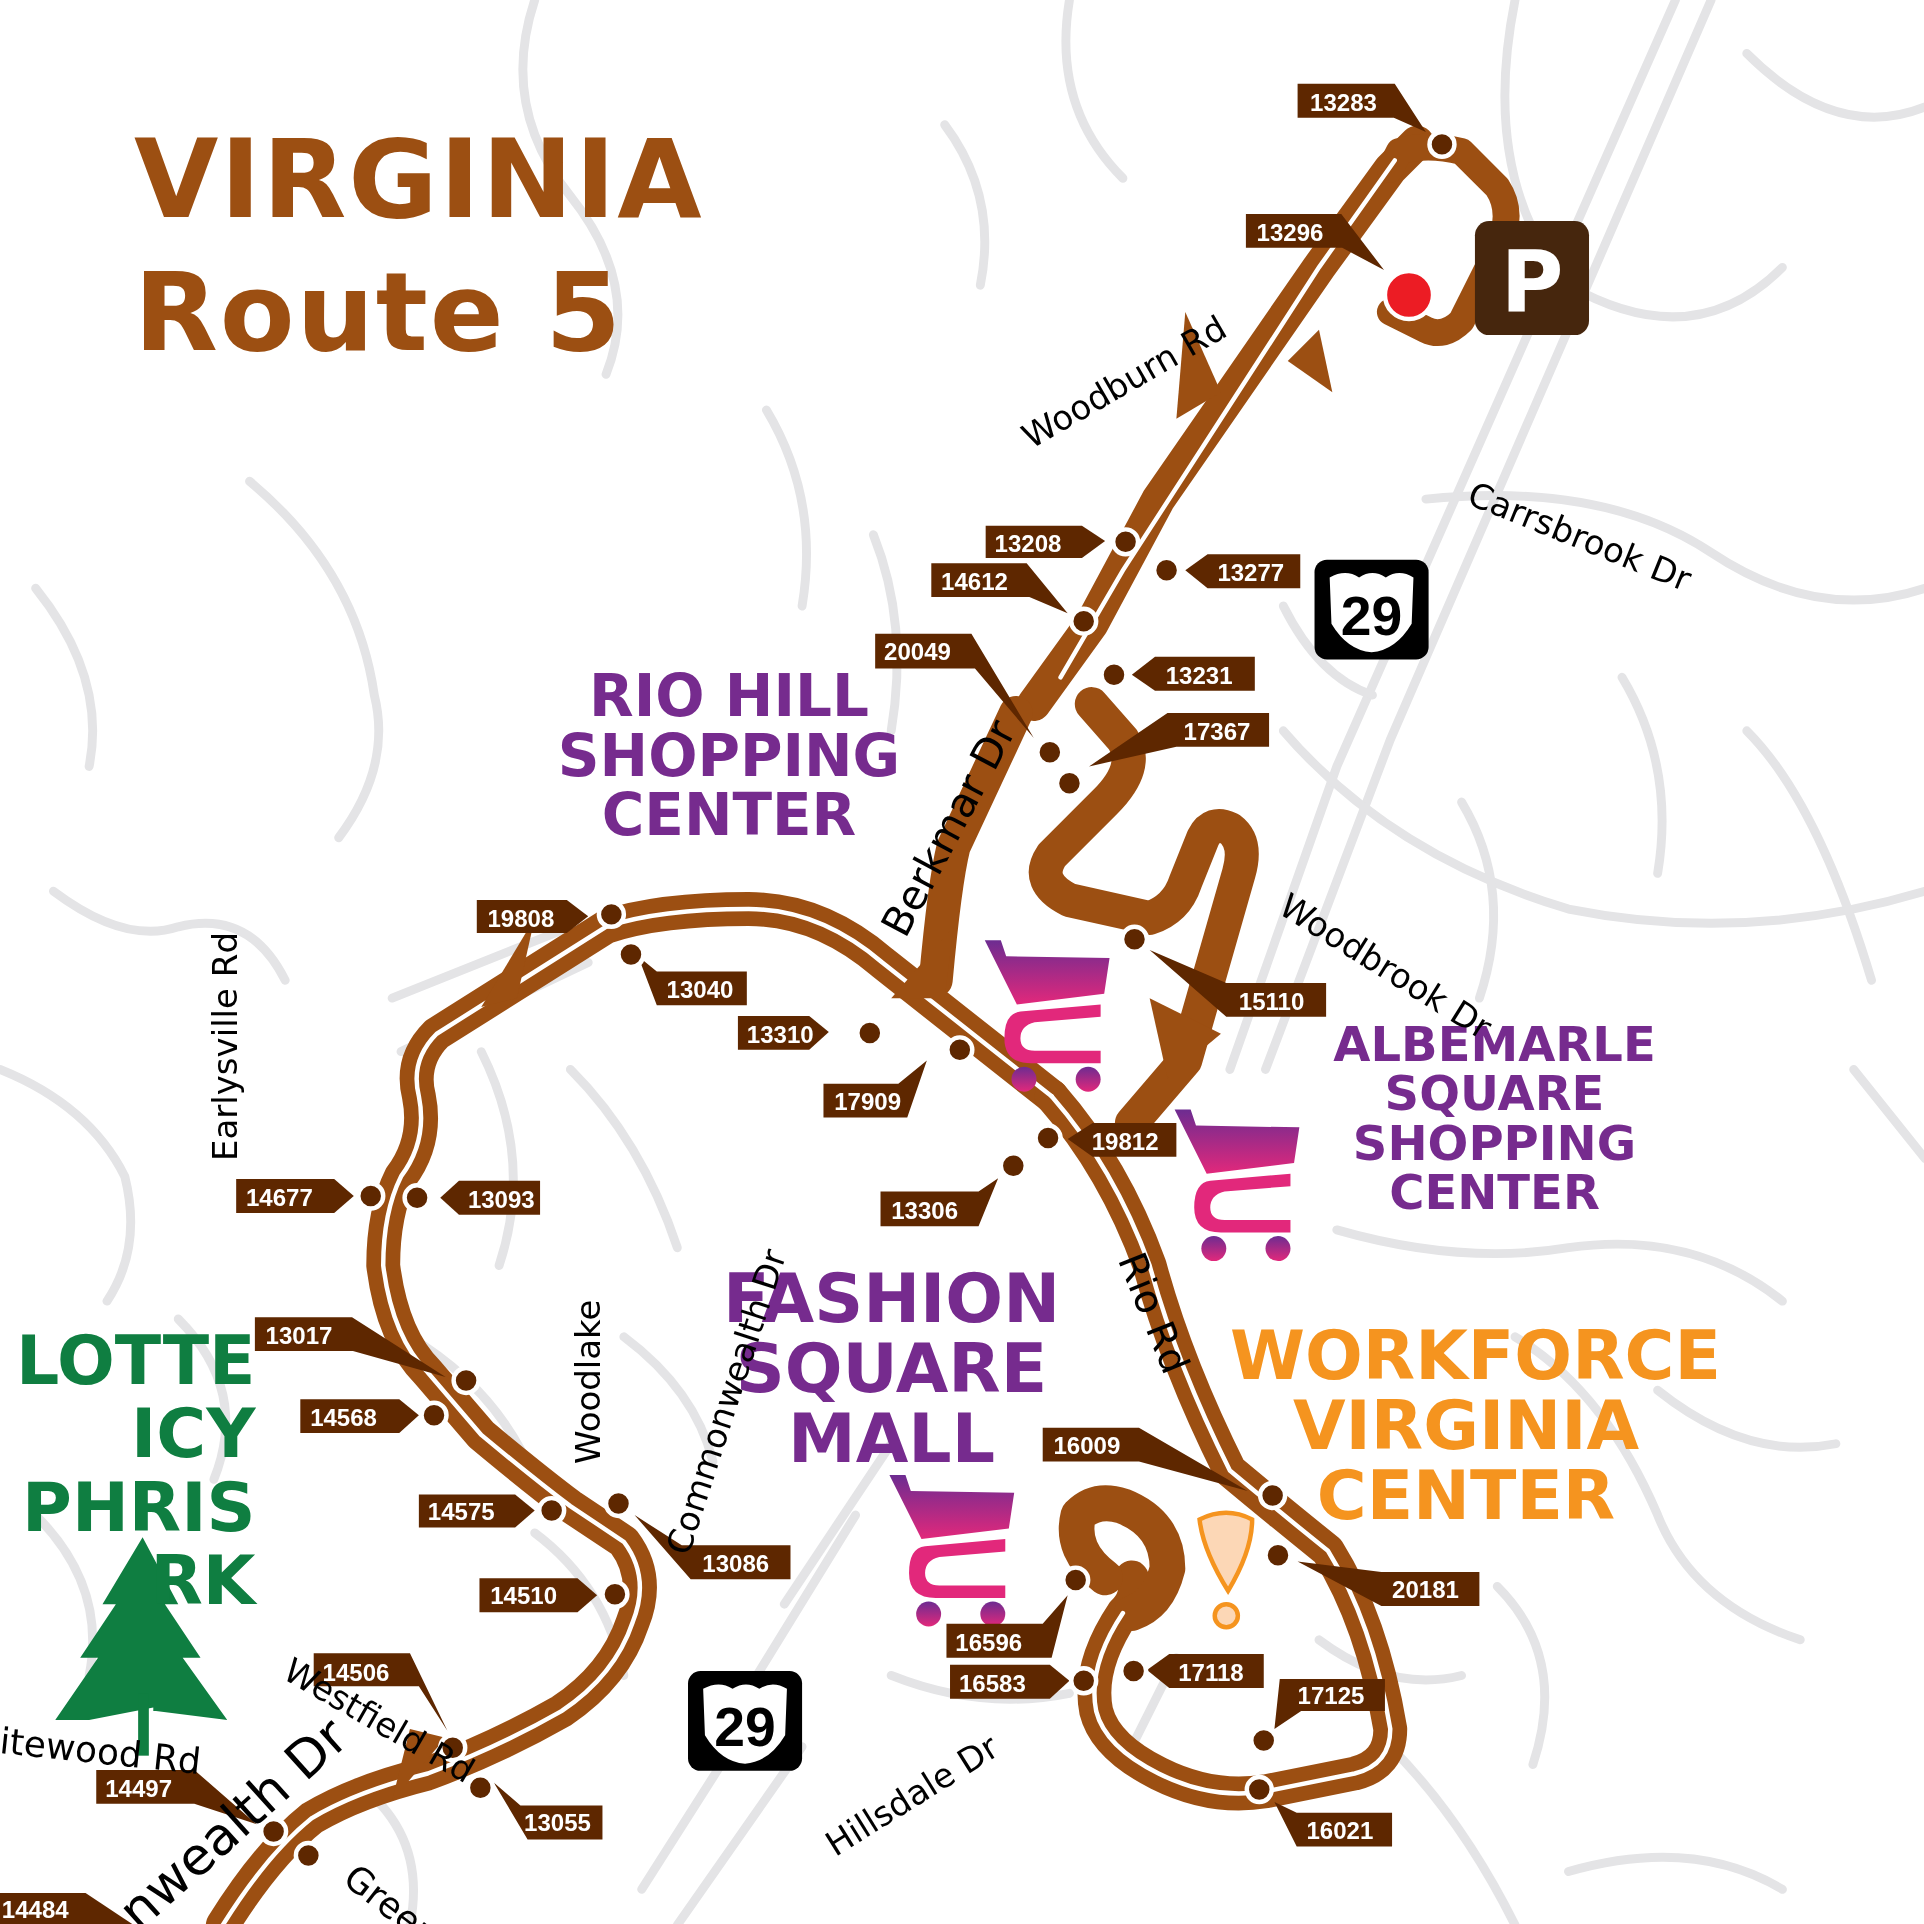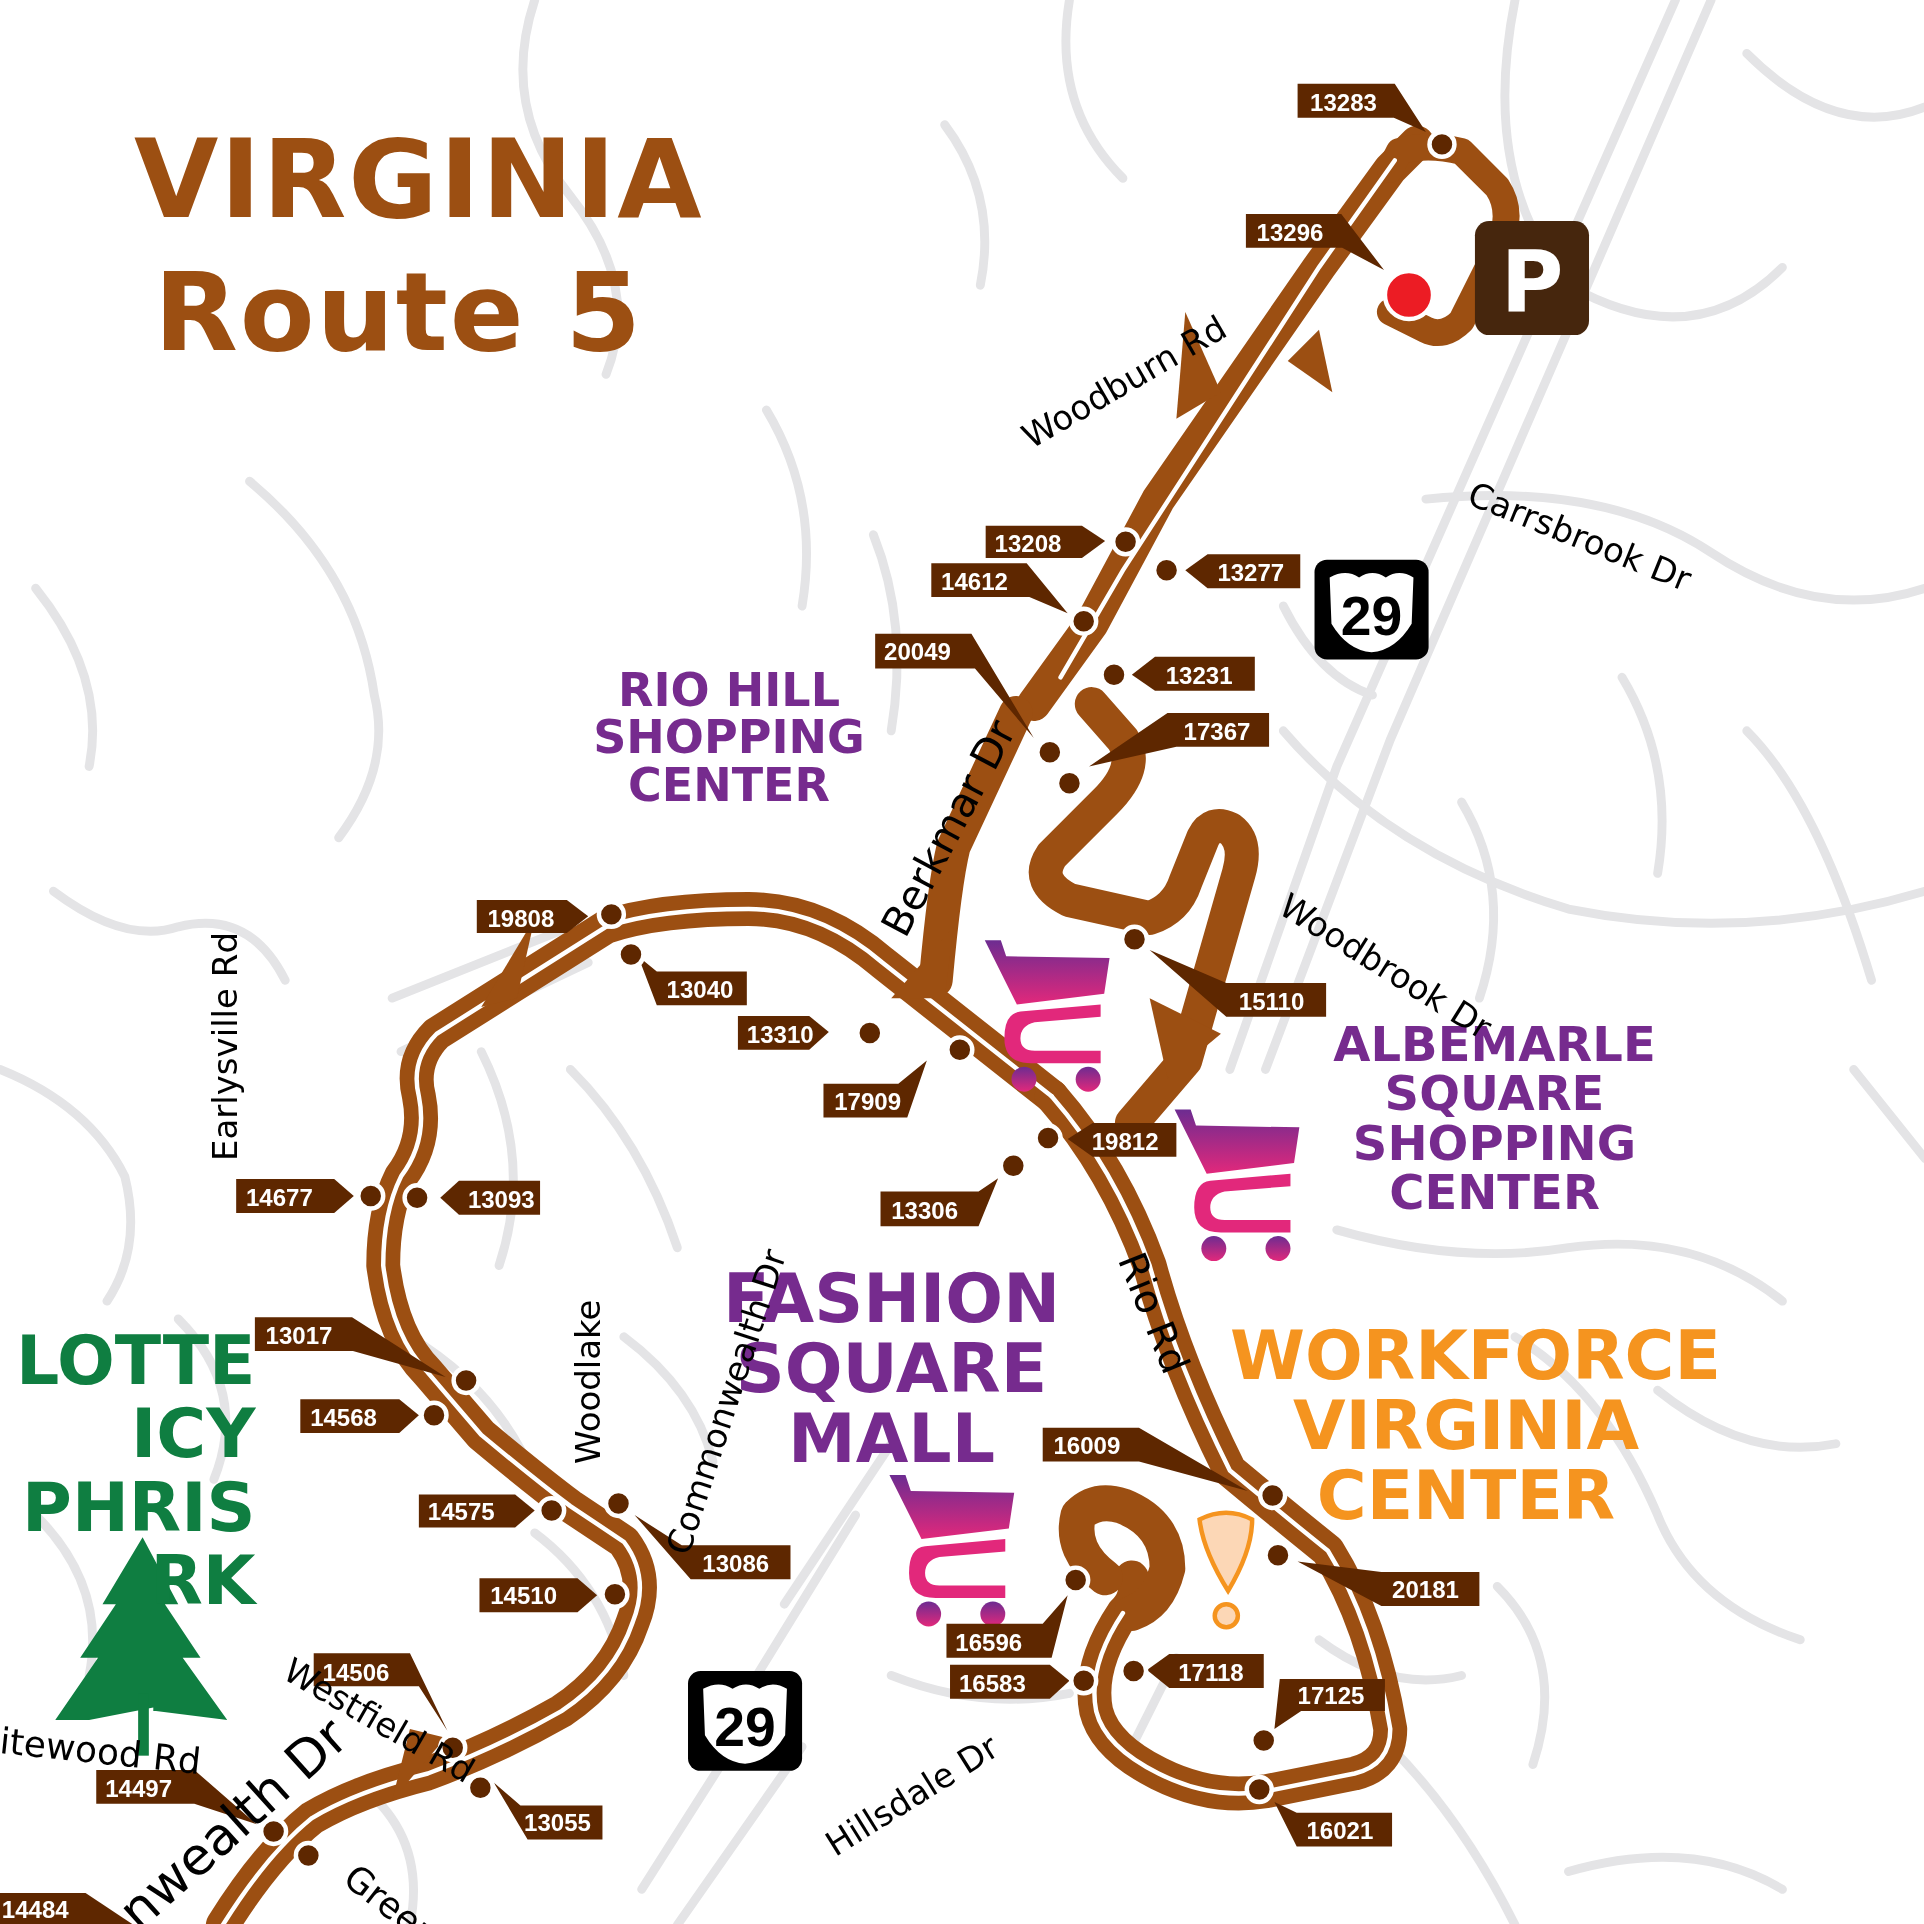--- a/index.html
+++ b/index.html
@@ -1,20 +1,20 @@
 <!DOCTYPE html>
 <html style="font-size:14.3px"><head>
 <meta charset="utf-8">
 <style>
   html, body { margin:0; padding:0; background:#ffffff; }
   body { width:1925px; height:1925px; overflow:hidden; position:relative; font-family:"Liberation Sans", sans-serif; }
   #map { position:absolute; left:0; top:0; width:1925px; height:1925px; }
   .title { position:absolute; left:134px; color:#9c4f12; font-family:"DejaVu Sans", sans-serif; font-weight:bold; letter-spacing:1.8px; margin:0; line-height:1; }
   .title.l1 { top:125px; font-size:109px; }
-  .title.l2 { top:258px; font-size:109px;margin-left:20px; }
+  .title.l2 { top:258px; font-size:109px; }
   .poi { position:absolute; font-family:"DejaVu Sans", sans-serif; font-weight:bold; text-align:center; line-height:1.03; }
   .poi.purple { color:#762b8e; }
   .poi.orange { color:#f5941f; }
   .poi.green { color:#0f7e41; text-align:right; }
   .poi span { display:block; white-space:nowrap; }
   .street { position:absolute; font-family:"DejaVu Sans", sans-serif; color:#000; white-space:nowrap; transform-origin:left center; }
   .stop-label { font-family:"Liberation Sans", sans-serif; font-weight:bold; font-size:27px; fill:#ffffff; }
   .tag { fill:#5e2700; }
   .dot { fill:#5e2700; stroke:#ffffff; stroke-width:5; }
 </style>
@@ -351,21 +351,21 @@
       <polygon class="tag" points="1430,2022 1455,2034 1562,2034 1562,2072 1455,2072"></polygon>
       <text class="stop-label" x="1466" y="2064">16021</text>
       <circle class="dot" cx="1413" cy="2008" r="14"></circle>
     </g>
   </g>
 </svg>
 
 <h1 class="title l1">VIRGINIA</h1>
 <h1 class="title l2">Route 5</h1>
 
-<div class="poi purple" style="left:542px; top:667px; font-size:46px; width:374px;">
+<div class="poi purple" style="left:542px; top:667px; font-size:58px; width:374px;">
   <span>RIO HILL</span>
   <span>SHOPPING</span>
   <span>CENTER</span>
 </div>
 <div class="poi purple" style="left:1294px; top:1020px; font-size:48px; width:401px;">
   <span>ALBEMARLE</span>
   <span>SQUARE</span>
   <span>SHOPPING</span>
   <span>CENTER</span>
 </div>

